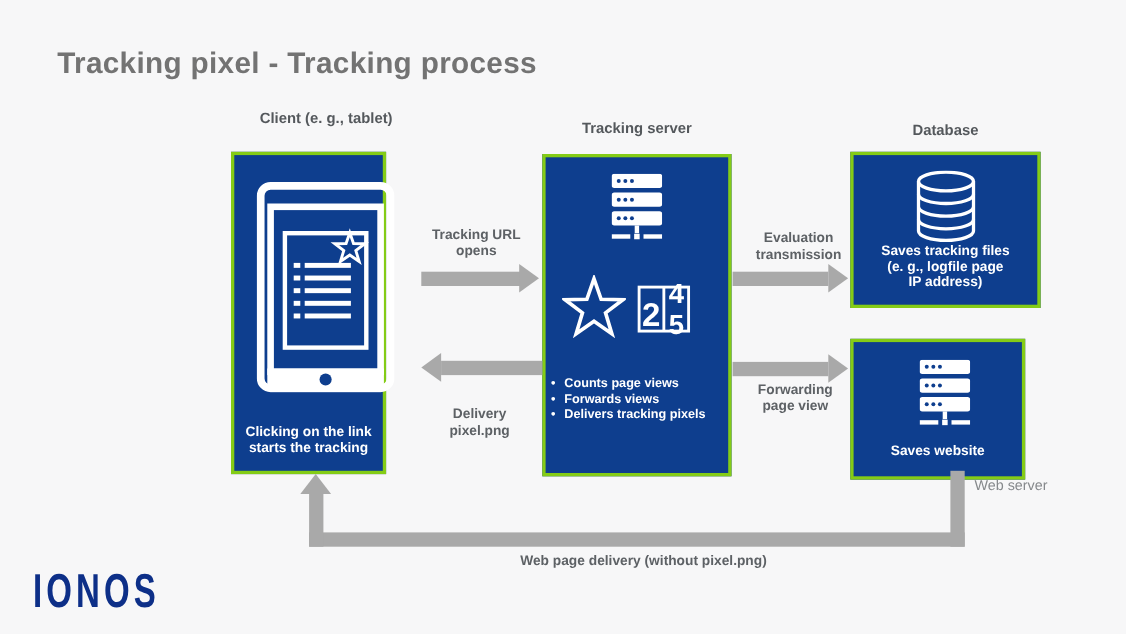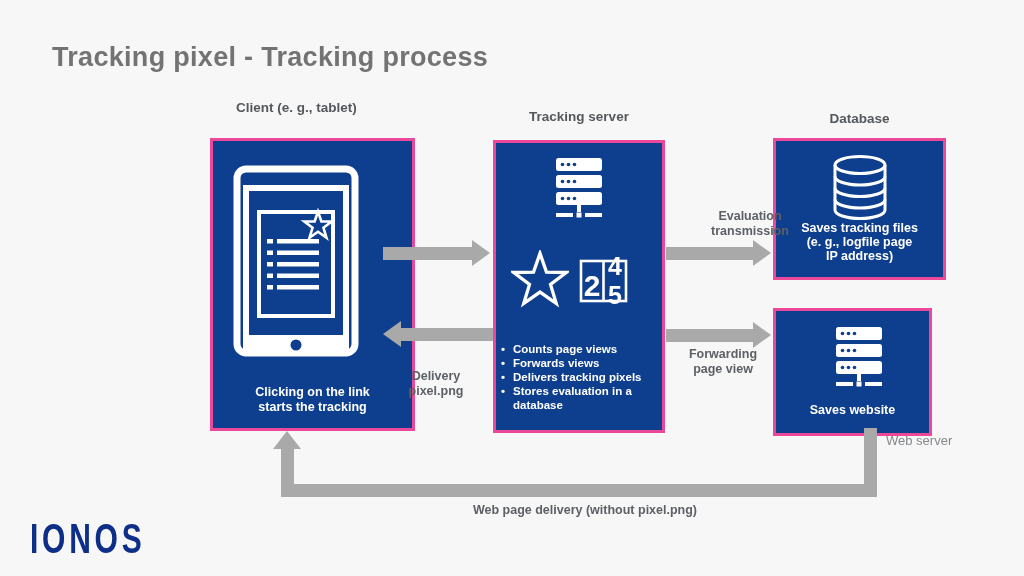--- a/index.html
+++ b/index.html
@@ -8,22 +8,22 @@
   .canvas { position:relative; width:1024px; height:576px; background:#f7f7f8; overflow:hidden; }
 
   .title { position:absolute; left:52px; top:42px; font-size:27px; font-weight:700;
            color:#737373; letter-spacing:0.3px; }
 
   .hdr { position:absolute; text-align:center; font-size:13.5px; font-weight:700; color:#54585c; }
   .hdr-client   { left:210px; top:100px; width:173px; }
   .hdr-server   { left:493px; top:109px; width:172px; }
   .hdr-database { left:773px; top:111px; width:173px; }
 
-  .box { position:absolute; background:#0e3e8e; border:3px solid #ec4899; }
-  .box-client    { left:210px; top:138px; width:205px; height:293px; }
+  .box { position:absolute; background:#0e3e8e; border:3px solid #84cc16; }
+  .box-client    { left:210px; top:138px; width:141px; height:293px; }
   .box-server    { left:493px; top:140px; width:172px; height:293px; }
   .box-database  { left:773px; top:138px; width:173px; height:142px; }
   .box-webserver { left:773px; top:308px; width:159px; height:128px; }
 
   .cap { position:absolute; left:0; right:0; text-align:center; color:#ffffff;
          font-size:12.5px; font-weight:700; line-height:15px; }
   .cap-client    { top:244px; }
   .cap-database  { top:80px; line-height:14px; }
   .cap-webserver { top:92px; }
 
@@ -124,24 +124,20 @@
       <rect x="2" y="8" width="45" height="40" fill="none" stroke="#ffffff" stroke-width="2.6"></rect>
       <line x1="24.5" y1="8" x2="24.5" y2="48" stroke="#ffffff" stroke-width="2.6"></line>
       <text x="13" y="43" text-anchor="middle" font-size="30" font-weight="700" fill="#ffffff">2</text>
       <text x="36" y="22" text-anchor="middle" font-size="25" font-weight="700" fill="#ffffff">4</text>
       <text x="36" y="51" text-anchor="middle" font-size="25" font-weight="700" fill="#ffffff">5</text>
     </svg>
     <ul class="bullets">
       <li><span>Counts page views</span></li>
       <li><span>Forwards views</span></li>
       <li><span>Delivers tracking pixels</span></li>
-      <li class="wrap">
-        <span>Stores evaluation in a</span>
-        <span>database</span>
-      </li>
     </ul>
   </div>
 
   <div class="box box-database">
     <svg class="icon-abs" style="left:56px; top:14px;" width="56" height="66" viewBox="0 0 56 66">
       <g fill="none" stroke="#ffffff" stroke-width="3">
         <ellipse cx="28" cy="10" rx="25" ry="8.5"></ellipse>
         <path d="M3 10 V 55 M53 10 V 55"></path>
         <path d="M3 21.5 a25 8.5 0 0 0 50 0"></path>
         <path d="M3 33   a25 8.5 0 0 0 50 0"></path>
@@ -178,31 +174,35 @@
           <circle cx="12.5" cy="40.5" r="1.8"></circle>
           <circle cx="18.5" cy="40.5" r="1.8"></circle>
       </g>
     </svg>
     <div class="cap cap-webserver">Saves website</div>
   </div>
   <div class="lbl-webserver">Web server</div>
 
   <div class="shaft h13" style="left:383px; top:247px; width:90px;"></div>
   <div class="head head-right" style="left:472px; top:240px;"></div>
+  <div class="arrow-label" style="left:363px; top:206px; width:140px;">
+    <div>Tracking URL</div>
+    <div>opens</div>
+  </div>
 
   <div class="shaft h13" style="left:401px; top:328px; width:92px;"></div>
   <div class="head head-left" style="left:383px; top:321px;"></div>
   <div class="arrow-label" style="left:366px; top:349px; width:140px;margin-top:20px;">
     <div>Delivery</div>
     <div>pixel.png</div>
   </div>
 
   <div class="shaft h13" style="left:666px; top:247px; width:87px;"></div>
   <div class="head head-right" style="left:753px; top:240px;"></div>
-  <div class="arrow-label" style="left:680px; top:209px; width:140px;">
+  <div class="arrow-label" style="left:656px; top:209px; width:140px;">
     <div>Evaluation</div>
     <div>transmission</div>
   </div>
 
   <div class="shaft h13" style="left:666px; top:329px; width:87px;"></div>
   <div class="head head-right" style="left:753px; top:322px;"></div>
   <div class="arrow-label" style="left:653px; top:347px; width:140px;">
     <div>Forwarding</div>
     <div>page view</div>
   </div>

